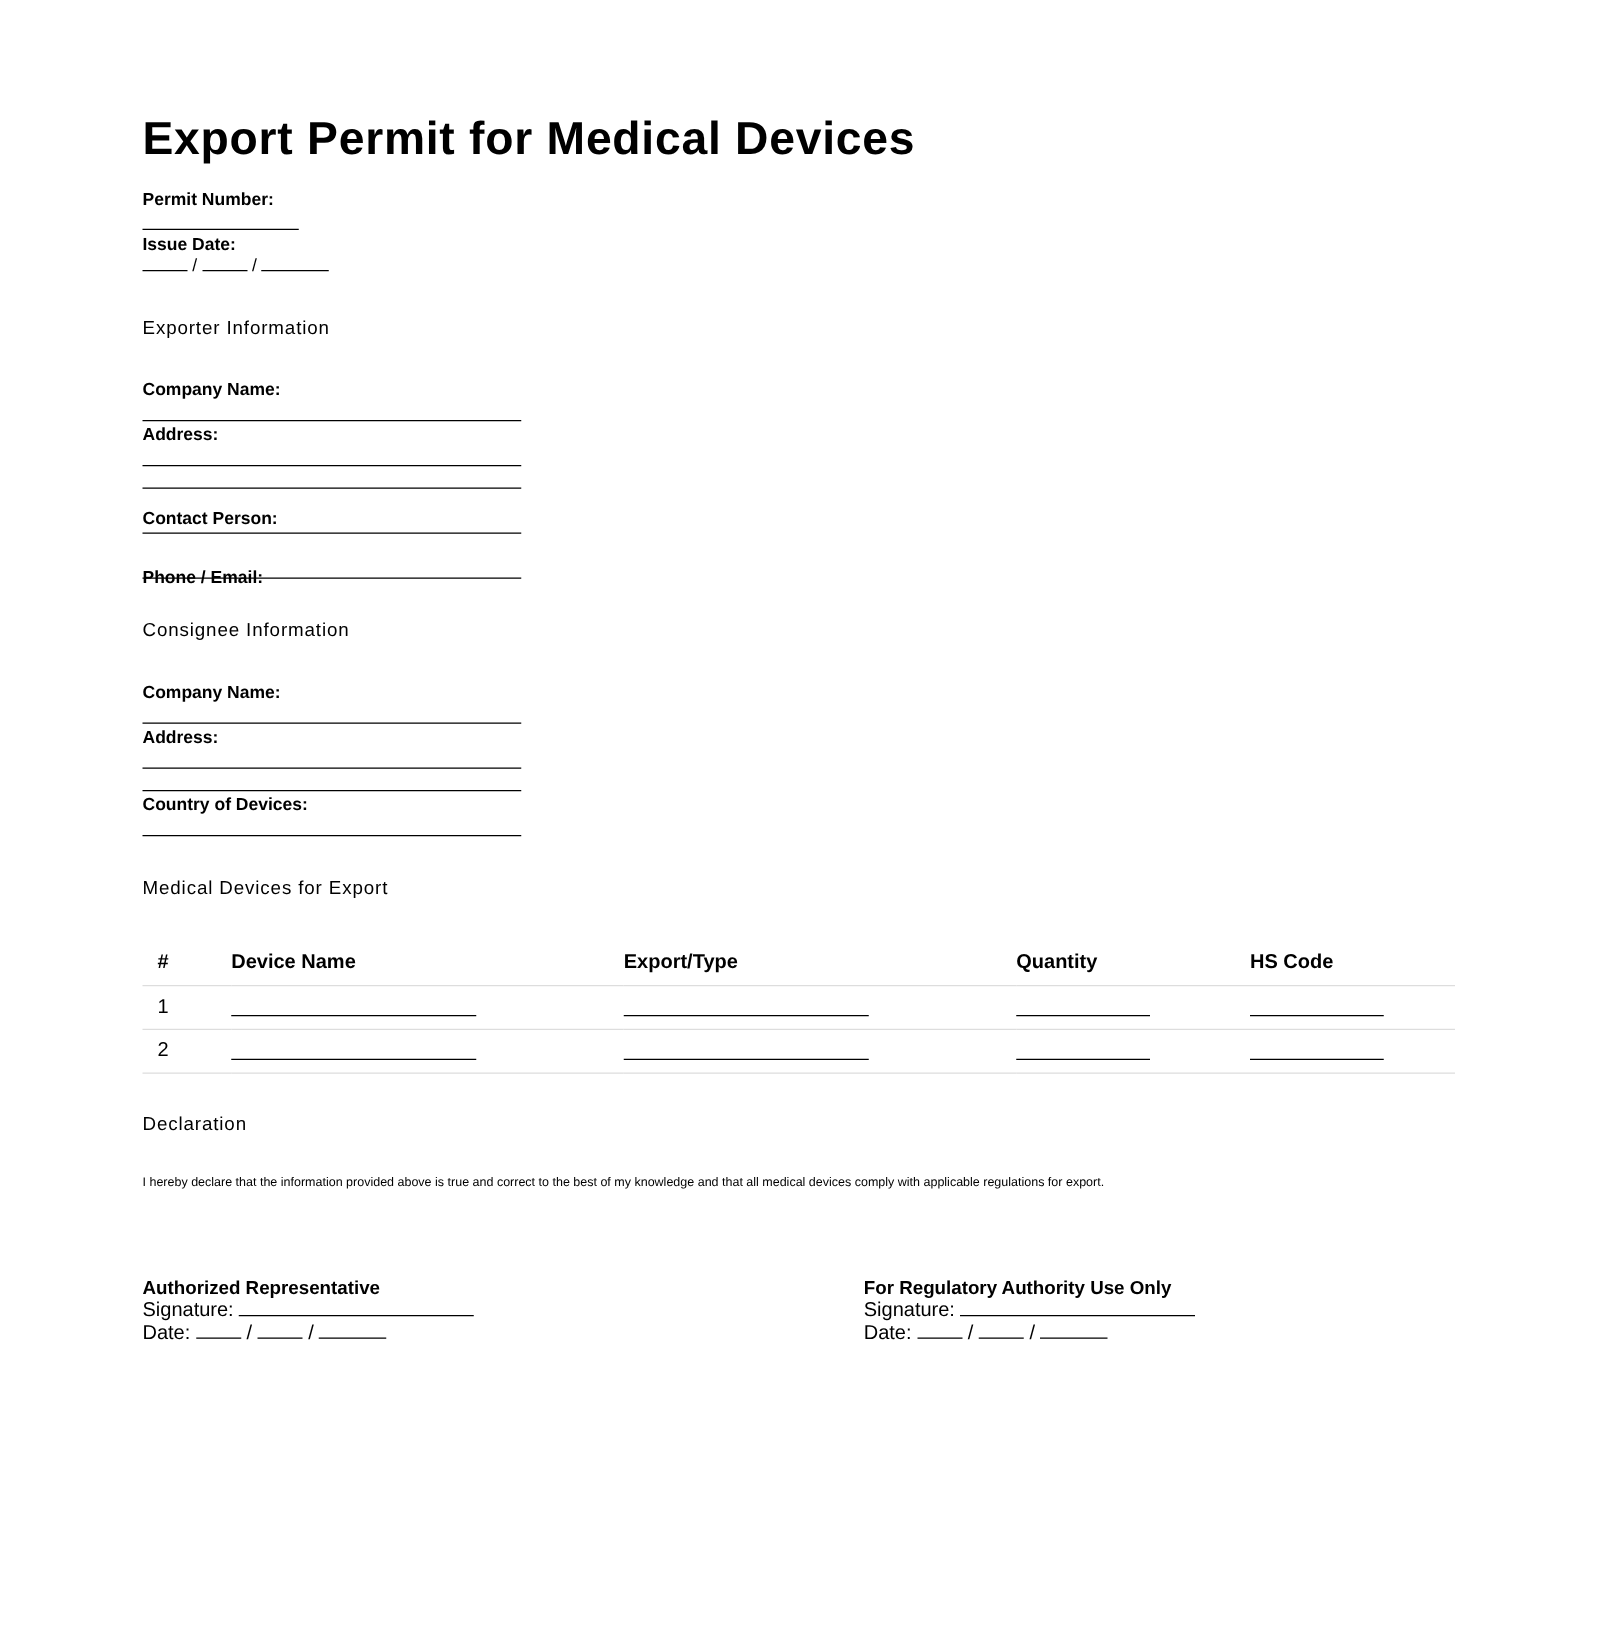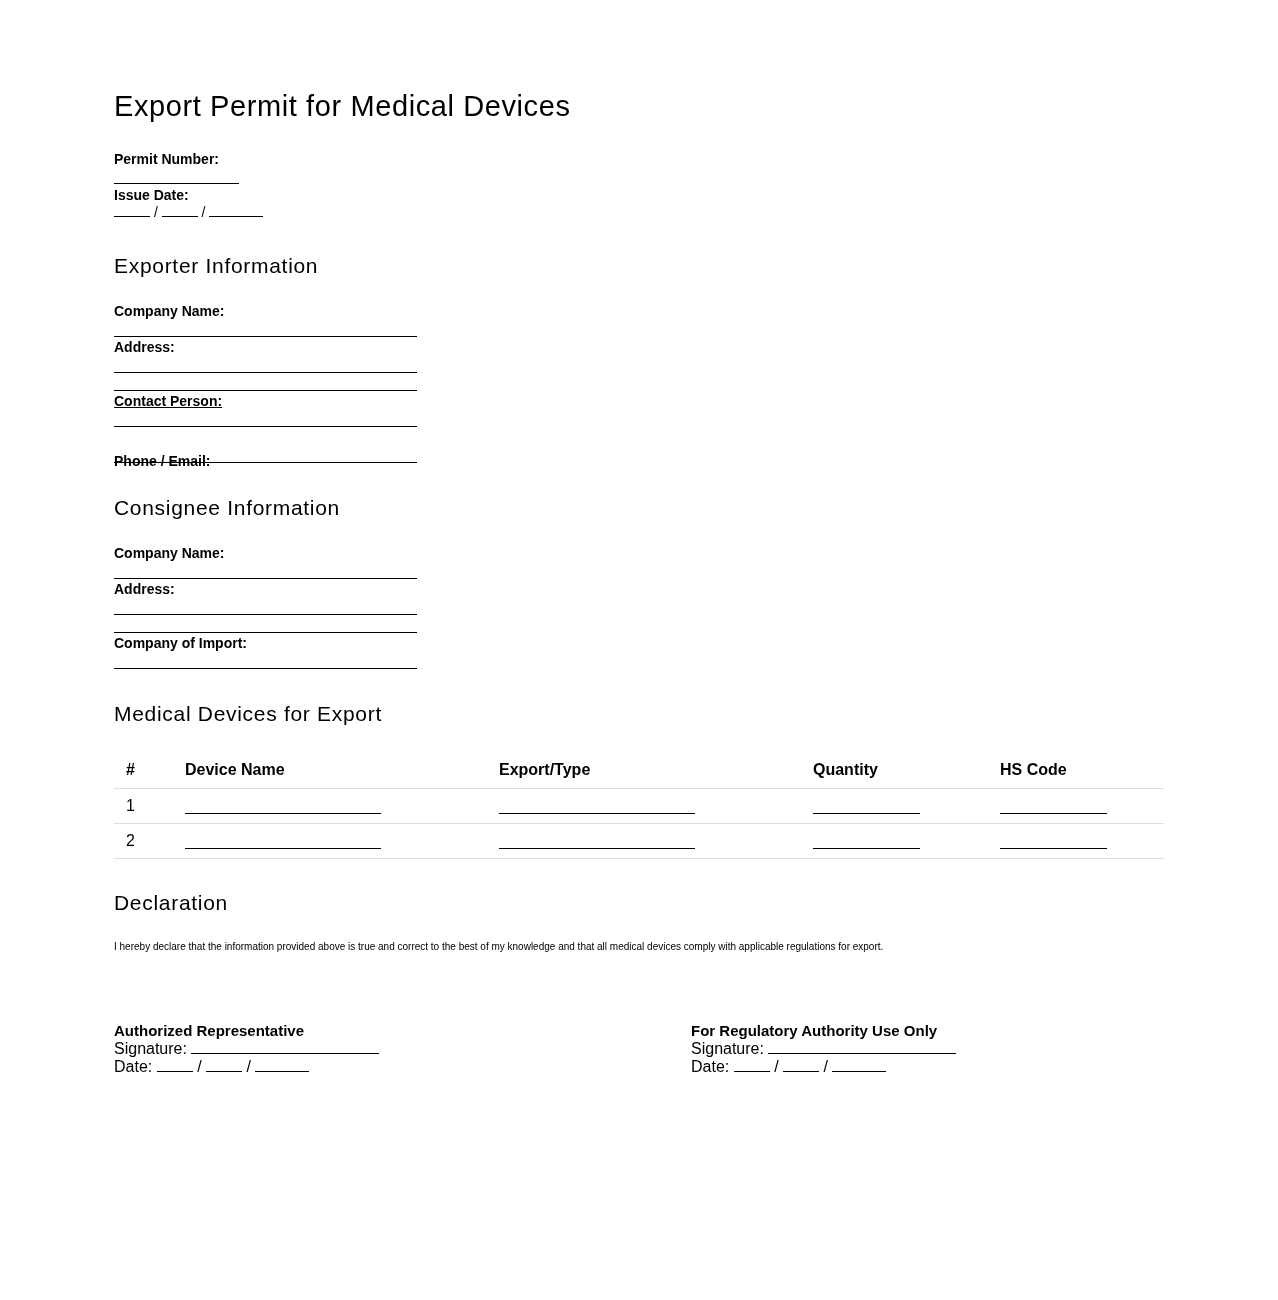--- a/index.html
+++ b/index.html
@@ -18,28 +18,28 @@
       position: absolute;
       left: 114px;
       top: 0;
       width: 1050px;
     }
     h1 {
       position: absolute;
       top: 90px;
       left: 0;
       margin: 0;
-      font-size: 29px;
-      font-weight: normal;
+      font-size: 37px;
+      font-weight: bold;
       letter-spacing: 0.6px;
       white-space: nowrap;
     }
     h2 {
       margin: 0;
-      font-size: 21px;
+      font-size: 15px;
       font-weight: normal;
       letter-spacing: 0.7px;
       white-space: nowrap;
       position: absolute;
       left: 0;
     }
     .label {
       position: absolute;
       left: 0;
       font-size: 14px;
@@ -136,32 +136,32 @@
     <span>/</span>
     <span class="blank" style="width:54px;"></span>
   </div>
 
   <h2 style="top:254px;">Exporter Information</h2>
   <div class="label" style="top:303px;">Company Name:</div>
   <div class="rule" style="top:336px; width:303px;"></div>
   <div class="label" style="top:339px;">Address:</div>
   <div class="rule" style="top:372px; width:303px;"></div>
   <div class="rule" style="top:390px; width:303px;"></div>
-  <div class="label" style="top:393px;text-decoration:underline;">Contact Person:</div>
+  <div class="label" style="top:406px;">Contact Person:</div>
   <div class="rule" style="top:426px; width:303px;"></div>
   <div class="label" style="top:453px;">Phone / Email:</div>
   <div class="rule" style="top:462px; width:303px;"></div>
 
   <h2 style="top:496px;">Consignee Information</h2>
   <div class="label" style="top:545px;">Company Name:</div>
   <div class="rule" style="top:578px; width:303px;"></div>
   <div class="label" style="top:581px;">Address:</div>
   <div class="rule" style="top:614px; width:303px;"></div>
   <div class="rule" style="top:632px; width:303px;"></div>
-  <div class="label" style="top:635px;">Company of Import:</div>
+  <div class="label" style="top:635px;">Country of Devices:</div>
   <div class="rule" style="top:668px; width:303px;"></div>
 
   <h2 style="top:702px;">Medical Devices for Export</h2>
 
   <table class="devices-table">
     <thead>
       <tr>
         <th class="col-num">#</th>
         <th class="col-dev">Device Name</th>
         <th class="col-model">Export/Type</th>

